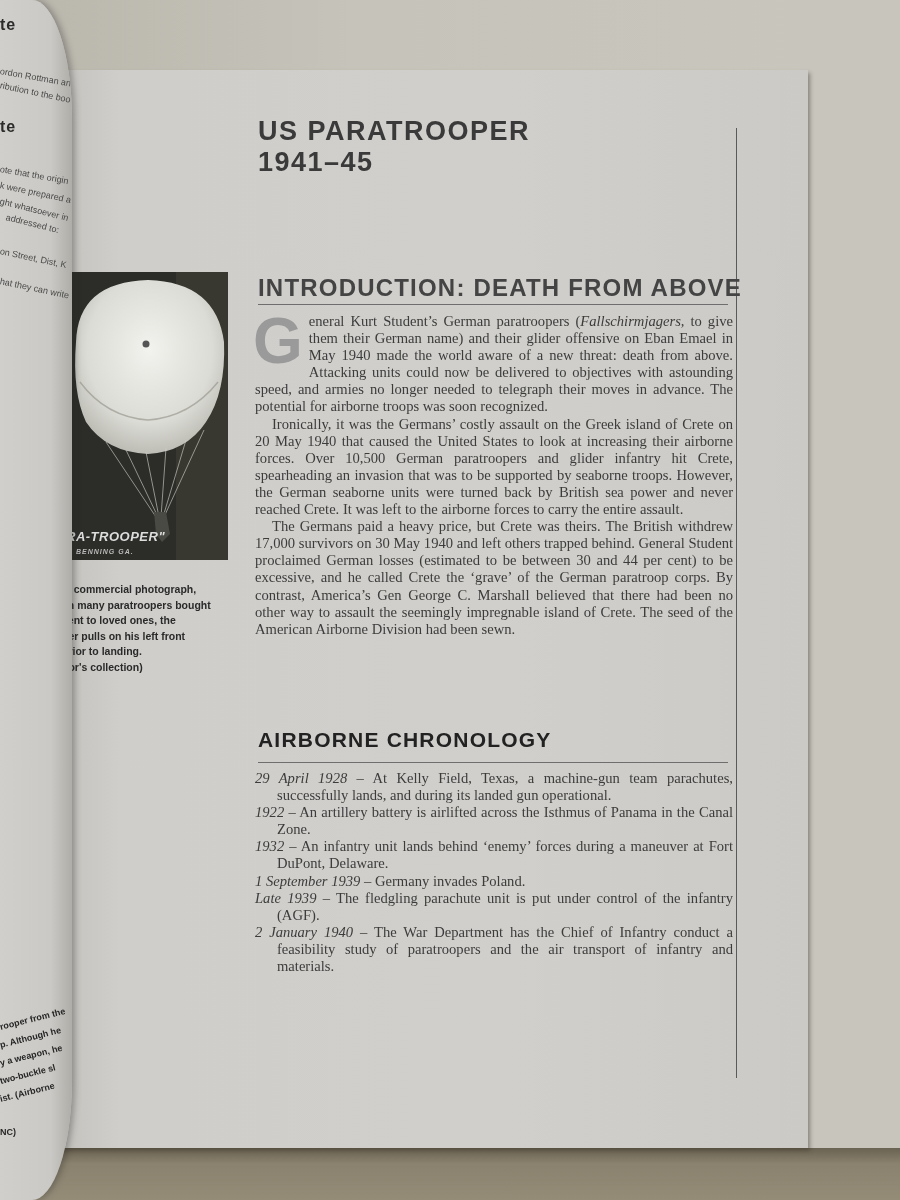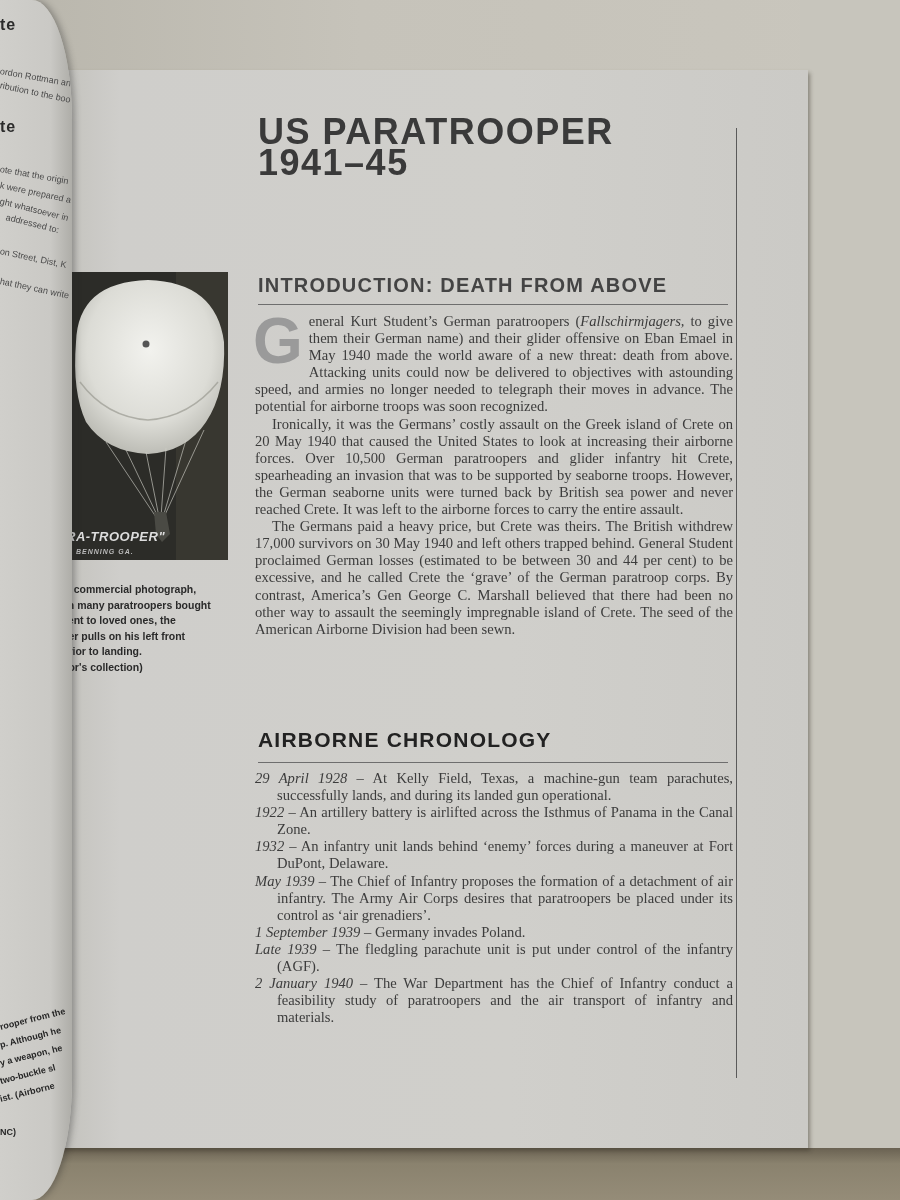--- a/index.html
+++ b/index.html
@@ -34,33 +34,33 @@
   .facing .frag {
     position:absolute; left:0; font-family:"Liberation Sans", sans-serif;
     color:#4a4a4a; font-size:9px; white-space:nowrap; transform-origin:left center;
   }
   .facing .hd { font-weight:bold; font-size:16px; color:#2b2b2b; letter-spacing:1px; }
   .facing .cap { font-weight:bold; color:#262626; font-size:9px; }
 
   .title {
     position:absolute; left:258px; top:116px;
     font-family:"Liberation Sans", sans-serif; font-weight:bold;
-    font-size:36px; line-height:31px; color:#3a3a3a; letter-spacing:1.5px;
+    font-size:27px; line-height:31px; color:#3a3a3a; letter-spacing:1.5px;
     margin:0;
   }
   .vrule {
     position:absolute; left:736px; top:128px; width:1px; height:950px;
     background:#5a5a5a;
   }
   .h2 {
     position:absolute; left:258px; margin:0;
     font-family:"Liberation Sans", sans-serif; font-weight:bold;
     color:#2e2e2e; letter-spacing:1.2px; white-space:nowrap;
   }
-  .h2.intro { top:274px; font-size:20px; color:#444; }
+  .h2.intro { top:274px; font-size:24px; color:#444; }
   .h2.chrono { top:728px; font-size:21px; color:#222; }
   .hrule { position:absolute; left:258px; width:470px; height:1px; background:#6e6e6e; }
 
   .body {
     position:absolute; left:255px; width:478px;
     font-size:14.6px; line-height:17.1px; color:#3c3c3c; text-align:justify;
   }
   .body p { margin:0; text-indent:17px; }
   .body p.first { text-indent:0; }
   .dropcap {
@@ -171,17 +171,16 @@
   <p>The Germans paid a heavy price, but Crete was theirs. The British withdrew 17,000 survivors on 30 May 1940 and left others trapped behind. General Student proclaimed German losses (estimated to be between 30 and 44 per cent) to be excessive, and he called Crete the ‘grave’ of the German paratroop corps. By contrast, America’s Gen George C. Marshall believed that there had been no other way to assault the seemingly impregnable island of Crete. The seed of the American Airborne Division had been sewn.</p>
 </div>
 
 <h2 class="h2 chrono">AIRBORNE CHRONOLOGY</h2>
 <div class="hrule" style="top:762px;"></div>
 
 <div class="body chron">
   <p class="entry"><span class="date">29 April 1928</span><span> – At Kelly Field, Texas, a machine-gun team parachutes, successfully lands, and during its landed gun operational.</span></p>
   <p class="entry"><span class="date">1922</span><span> – An artillery battery is airlifted across the Isthmus of Panama in the Canal Zone.</span></p>
   <p class="entry"><span class="date">1932</span><span> – An infantry unit lands behind ‘enemy’ forces during a maneuver at Fort DuPont, Delaware.</span></p>
-  <p class="entry"><span class="date">May 1939</span><span> – The Chief of Infantry proposes the formation of a detachment of air infantry. The Army Air Corps desires that paratroopers be placed under its control as ‘air grenadiers’.</span></p>
   <p class="entry"><span class="date">1 September 1939</span><span> – Germany invades Poland.</span></p>
   <p class="entry"><span class="date">Late 1939</span><span> – The fledgling parachute unit is put under control of the infantry (AGF).</span></p>
   <p class="entry"><span class="date">2 January 1940</span><span> – The War Department has the Chief of Infantry conduct a feasibility study of paratroopers and the air transport of infantry and materials.</span></p>
 </div>
 
 </body></html>

